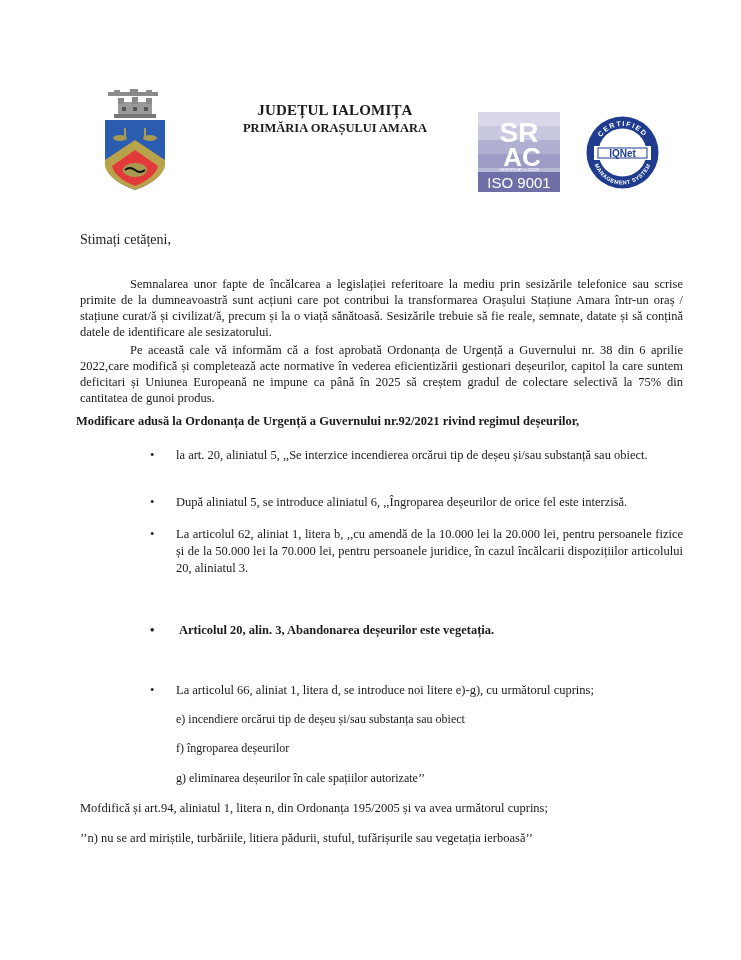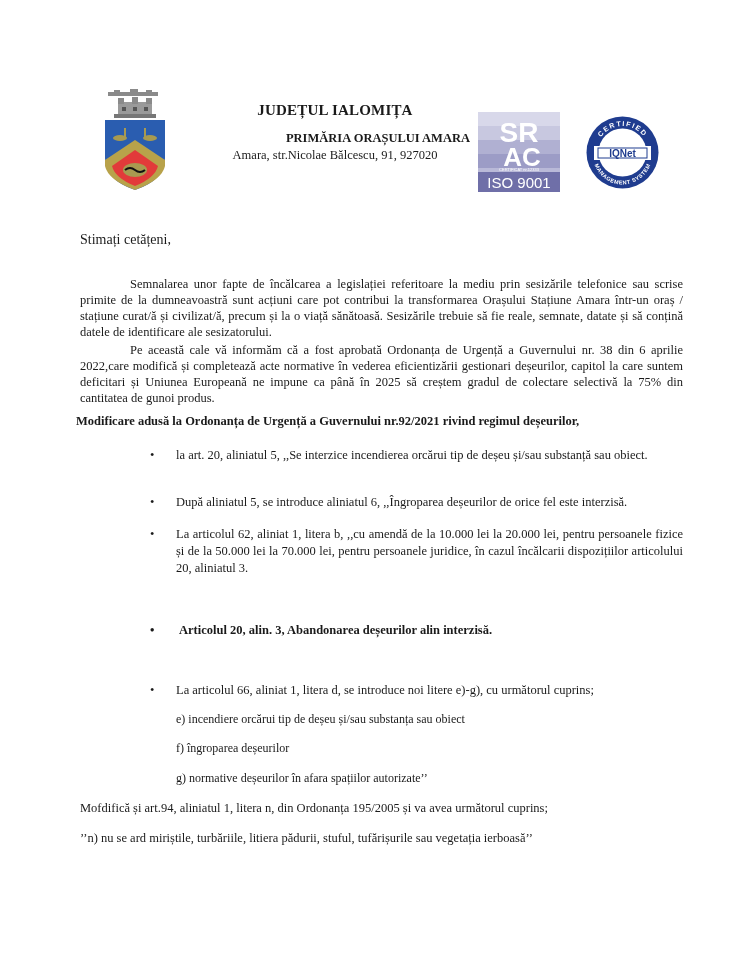--- a/index.html
+++ b/index.html
@@ -1,21 +1,21 @@
 <!DOCTYPE html>
 <html><head>
 <meta charset="utf-8">
 <style>
   html, body { margin: 0; padding: 0; background: #ffffff; }
   body { width: 741px; height: 960px; position: relative; overflow: hidden;
          font-family: "Liberation Serif", "DejaVu Serif", serif; color: #1a1a1a; }
   .abs { position: absolute; }
   .header-title { left: 200px; width: 270px; text-align: center; font-weight: bold; }
   .t1 { top: 102px; font-size: 15px; letter-spacing: 0.2px; }
-  .t2 { top: 131px; font-size: 12.5px; text-align: right; }
+  .t2 { top: 121px; font-size: 12.5px; }
   .addr { left: 200px; width: 270px; text-align: center; font-size: 12.5px; line-height: 16px; top: 147px; }
   .body-text { font-size: 12.5px; line-height: 16px; }
   .para { left: 80px; width: 603px; text-align: justify; margin-top: 12px; }
   .indent { text-indent: 50px; }
   .bold { font-weight: bold; }
   .bullet-item { left: 150px; width: 533px; font-size: 12.5px; line-height: 17px; }
   .bullet-item .dot { position: absolute; left: 0; top: 0; width: 25px; }
   .bullet-item .txt { margin-left: 26px; text-align: justify; display: block; font-family: Liberation Serif, serif; }
   .sub-item { left: 176px; font-size: 12px; }
   .iso-box { left: 478px; top: 112px; width: 82px; height: 80px; }
@@ -50,21 +50,20 @@
     <ellipse cx="20" cy="50" rx="7" ry="3" fill="#a89a50"></ellipse>
     <rect x="24" y="40" width="2" height="9" fill="#a89a50"></rect>
     <ellipse cx="50" cy="50" rx="7" ry="3" fill="#a89a50"></ellipse>
     <rect x="44" y="40" width="2" height="9" fill="#a89a50"></rect>
   </svg>
 </div>
 
 <div class="abs header-title t1">JUDEȚUL IALOMIȚA</div>
 <div class="abs header-title t2">PRIMĂRIA ORAȘULUI AMARA</div>
 <div class="abs addr">
-  <div>Amara, str.Nicolae Bălcescu, 91, 927020</div>
 </div>
 
 <div class="abs iso-box">
   <svg width="82" height="80" viewBox="0 0 82 80">
     <rect x="0" y="0" width="82" height="80" fill="#b9b9d8"></rect>
     <rect x="0" y="0" width="82" height="14" fill="#d8d8ea"></rect>
     <rect x="0" y="14" width="82" height="14" fill="#c8c8e0"></rect>
     <rect x="0" y="28" width="82" height="14" fill="#b0b0d2"></rect>
     <rect x="0" y="42" width="82" height="14" fill="#9c9cc6"></rect>
     <rect x="0" y="60" width="82" height="20" fill="#6f6fa8"></rect>
@@ -107,25 +106,25 @@
 <div class="abs bullet-item" style="top:494px;">
   <span class="dot">•</span>
   <span class="txt">După aliniatul 5, se introduce aliniatul 6, ,,Îngroparea deșeurilor de orice fel este interzisă.</span>
 </div>
 <div class="abs bullet-item" style="top:526px;">
   <span class="dot">•</span>
   <span class="txt">La articolul 62, aliniat 1, litera b,  ,,cu amendă de la 10.000 lei la 20.000 lei, pentru persoanele fizice și de la 50.000 lei la 70.000 lei, pentru persoanele juridice, în cazul încălcarii dispozițiilor articolului 20, aliniatul 3.</span>
 </div>
 <div class="abs bullet-item bold" style="top:622px;">
   <span class="dot">•</span>
-  <span class="txt" style="margin-left:29px;">Articolul 20, alin. 3, Abandonarea deșeurilor alin interzisă.</span>
+  <span class="txt" style="margin-left:29px;">Articolul 20, alin. 3, Abandonarea deșeurilor este vegetația.</span>
 </div>
 <div class="abs bullet-item" style="top:682px;">
   <span class="dot">•</span>
   <span class="txt">La articolul 66, aliniat 1, litera d,  se introduce noi litere e)-g), cu următorul cuprins;</span>
 </div>
 
 <div class="abs sub-item" style="top:712px;">e) incendiere orcărui tip de deșeu și/sau substanța sau obiect</div>
 <div class="abs sub-item" style="top:741px;">f) îngroparea deșeurilor</div>
-<div class="abs sub-item" style="top:771px;">g) normative deșeurilor în afara spațiilor autorizate’’</div>
+<div class="abs sub-item" style="top:771px;">g) eliminarea deșeurilor în cale spațiilor autorizate’’</div>
 
 <div class="abs body-text" style="left:80px;top:800px;">Mofdifică și art.94, aliniatul 1, litera n, din Ordonanța 195/2005 și va avea următorul cuprins;</div>
 <div class="abs body-text" style="left:80px;top:830px;">’’n) nu se ard miriștile, turbăriile, litiera pădurii, stuful, tufărișurile sau vegetația ierboasă’’</div>
 
 </body></html>

